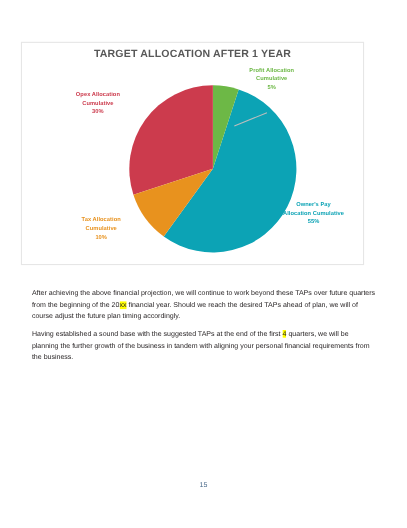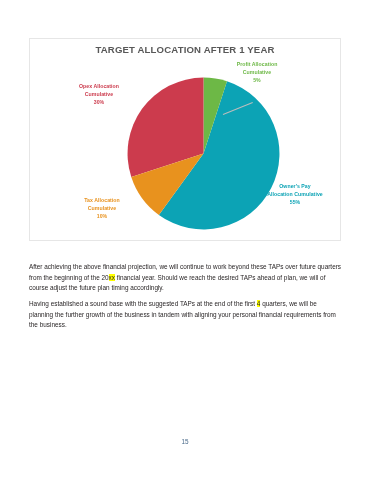--- a/index.html
+++ b/index.html
@@ -20,21 +20,21 @@
     position: absolute;
     left: 0; top: 0;
     width: 370px;
     height: 480px;
     background: #ffffff;
   }
 
   
   .chart-frame {
     position: absolute;
-    left: 29px;
+    left: 19px;
     top: 38px;
     width: 312px;
     height: 203px;
     border: 1px solid #e6e6e6;
     background: #ffffff;
     box-sizing: border-box;
   }
 
   .chart-title {
     position: absolute;

